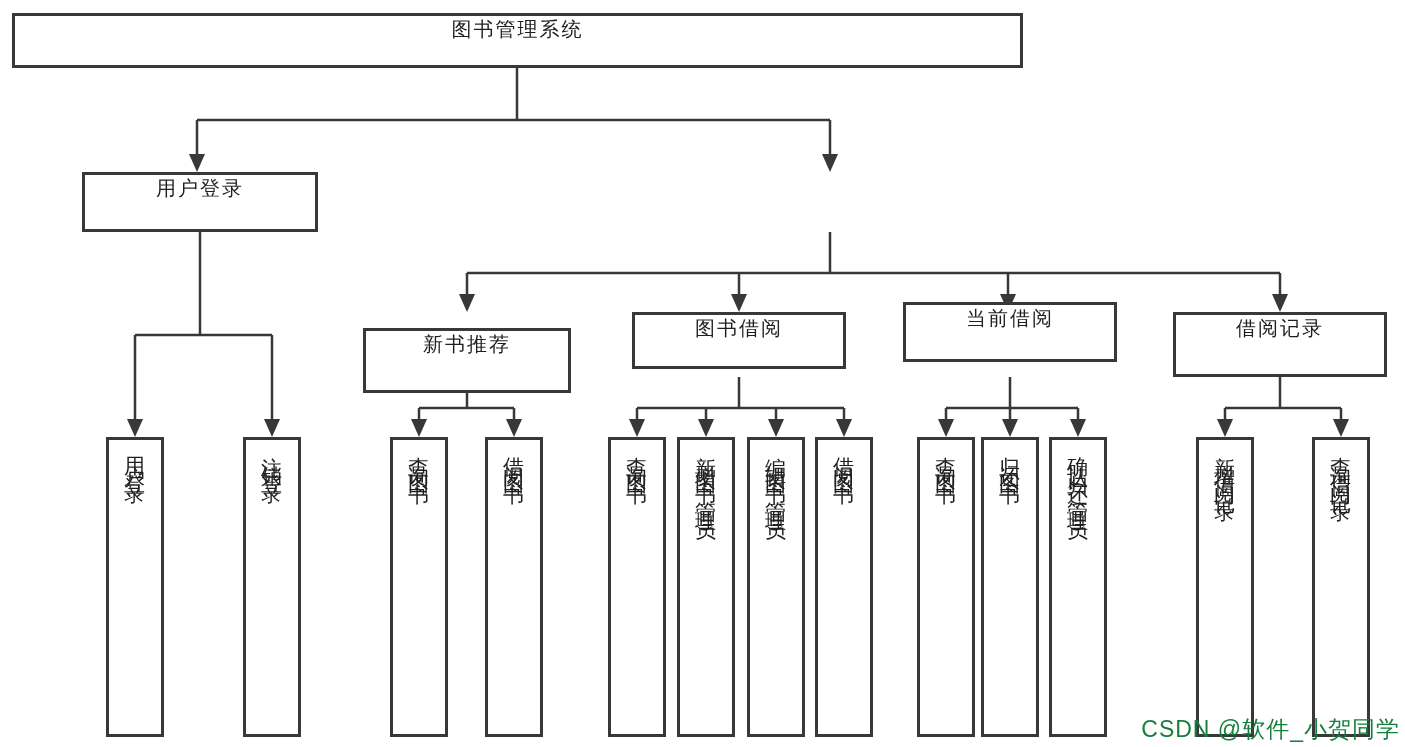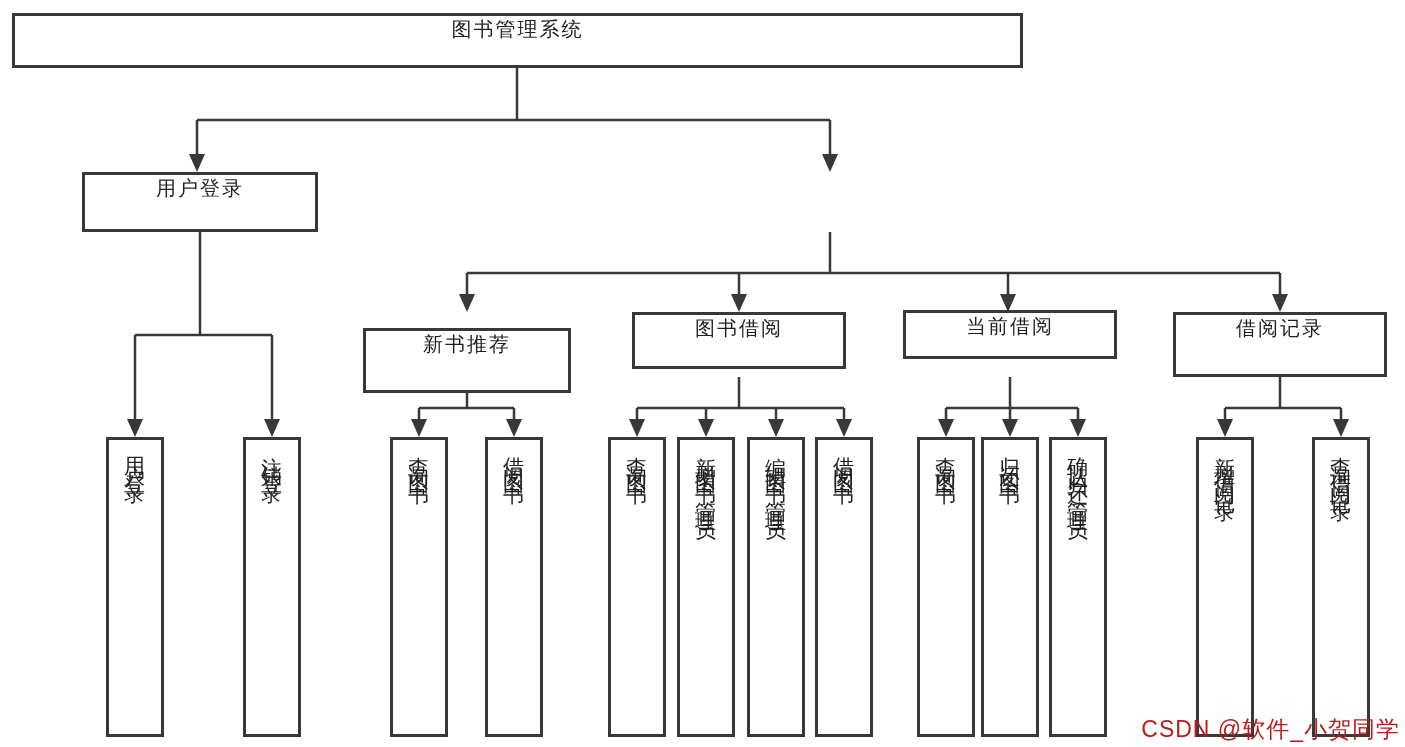--- a/index.html
+++ b/index.html
@@ -35,21 +35,21 @@
     line-height:1;
     white-space:nowrap;
   }
   .watermark{
     position:absolute;
     right:5px;
     top:714px;
     z-index:5;
     font-size:23px;
     letter-spacing:1px;
-    color:#b91c1c;
+    color:#15803d;
     white-space:nowrap;
   }
 </style>
 </head>
 <body>
 
 <div class="canvas">
 
   <svg class="connectors" viewBox="0 0 1405 747" xmlns="http://www.w3.org/2000/svg">
     <g stroke="#383838" stroke-width="2.5" fill="none">
@@ -98,21 +98,21 @@
   <div class="box h-box" style="left:82px;top:172px;width:236px;height:60px">
     <span>用户登录</span>
   </div>
 
   <div class="box h-box" style="left:363px;top:328px;width:208px;height:65px">
     <span>新书推荐</span>
   </div>
   <div class="box h-box" style="left:632px;top:312px;width:214px;height:57px">
     <span>图书借阅</span>
   </div>
-  <div class="box h-box" style="left:903px;top:310px;width:214px;height:49px">
+  <div class="box h-box" style="left:903px;top:302px;width:214px;height:60px">
     <span>当前借阅</span>
   </div>
   <div class="box h-box" style="left:1173px;top:312px;width:214px;height:65px">
     <span>借阅记录</span>
   </div>
 
   <div class="box v-box" style="left:106px;top:437px;width:58px;height:300px">
     <span>用户登录</span>
   </div>
   <div class="box v-box" style="left:243px;top:437px;width:58px;height:300px">

